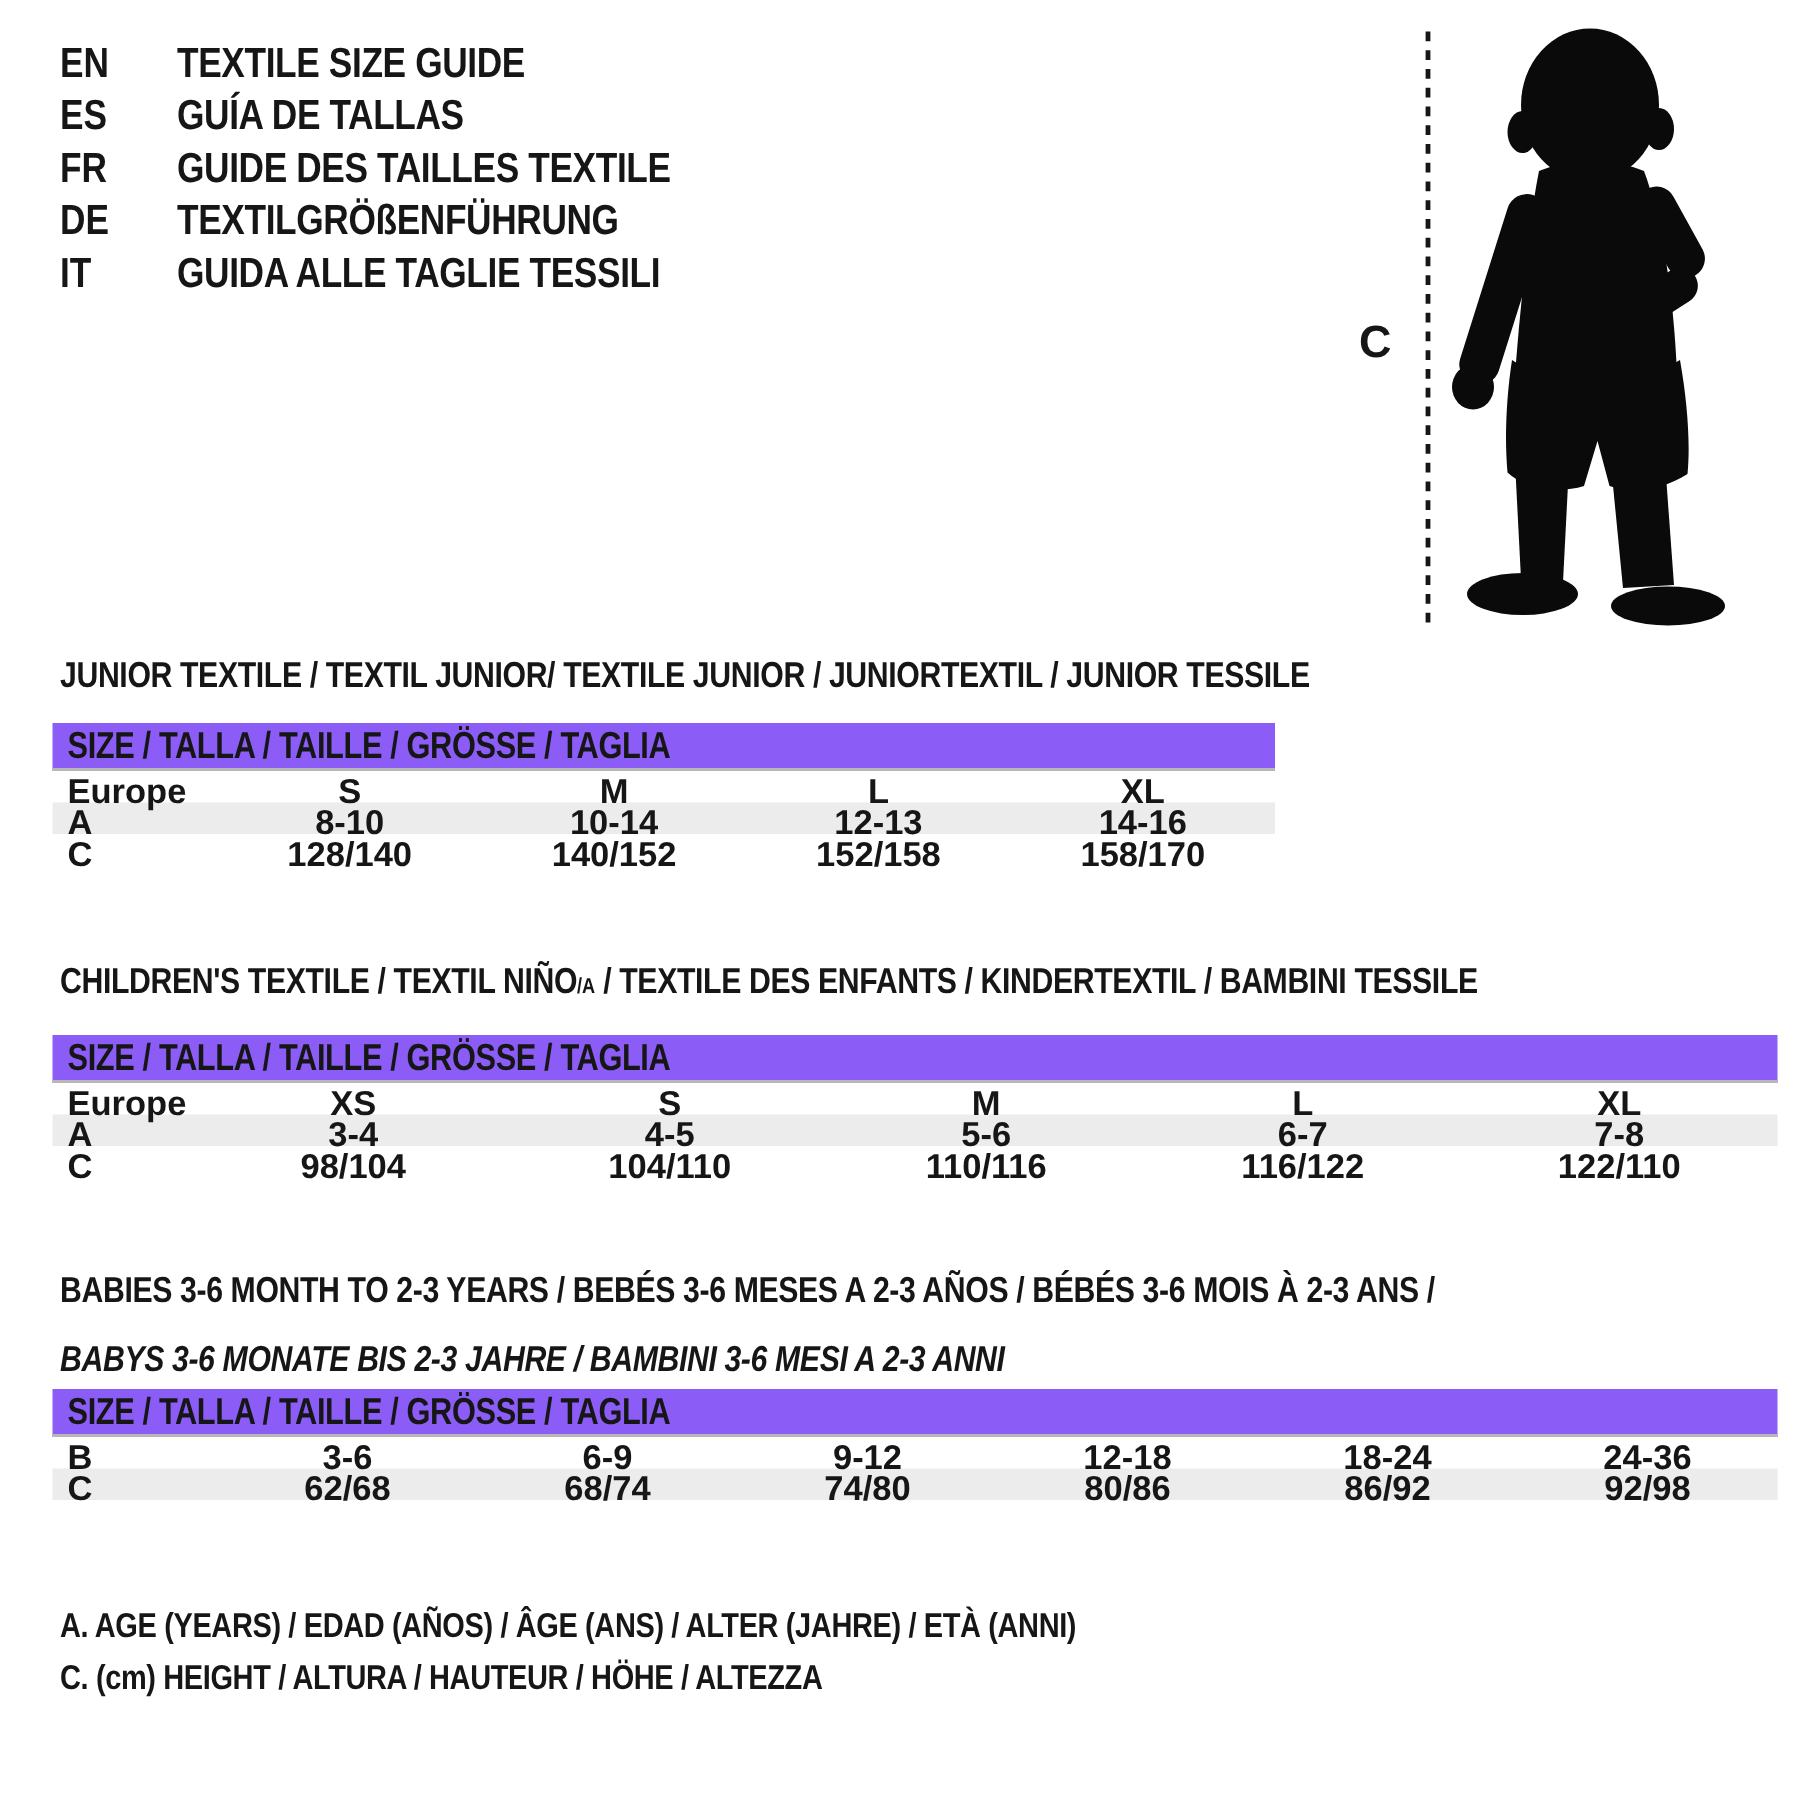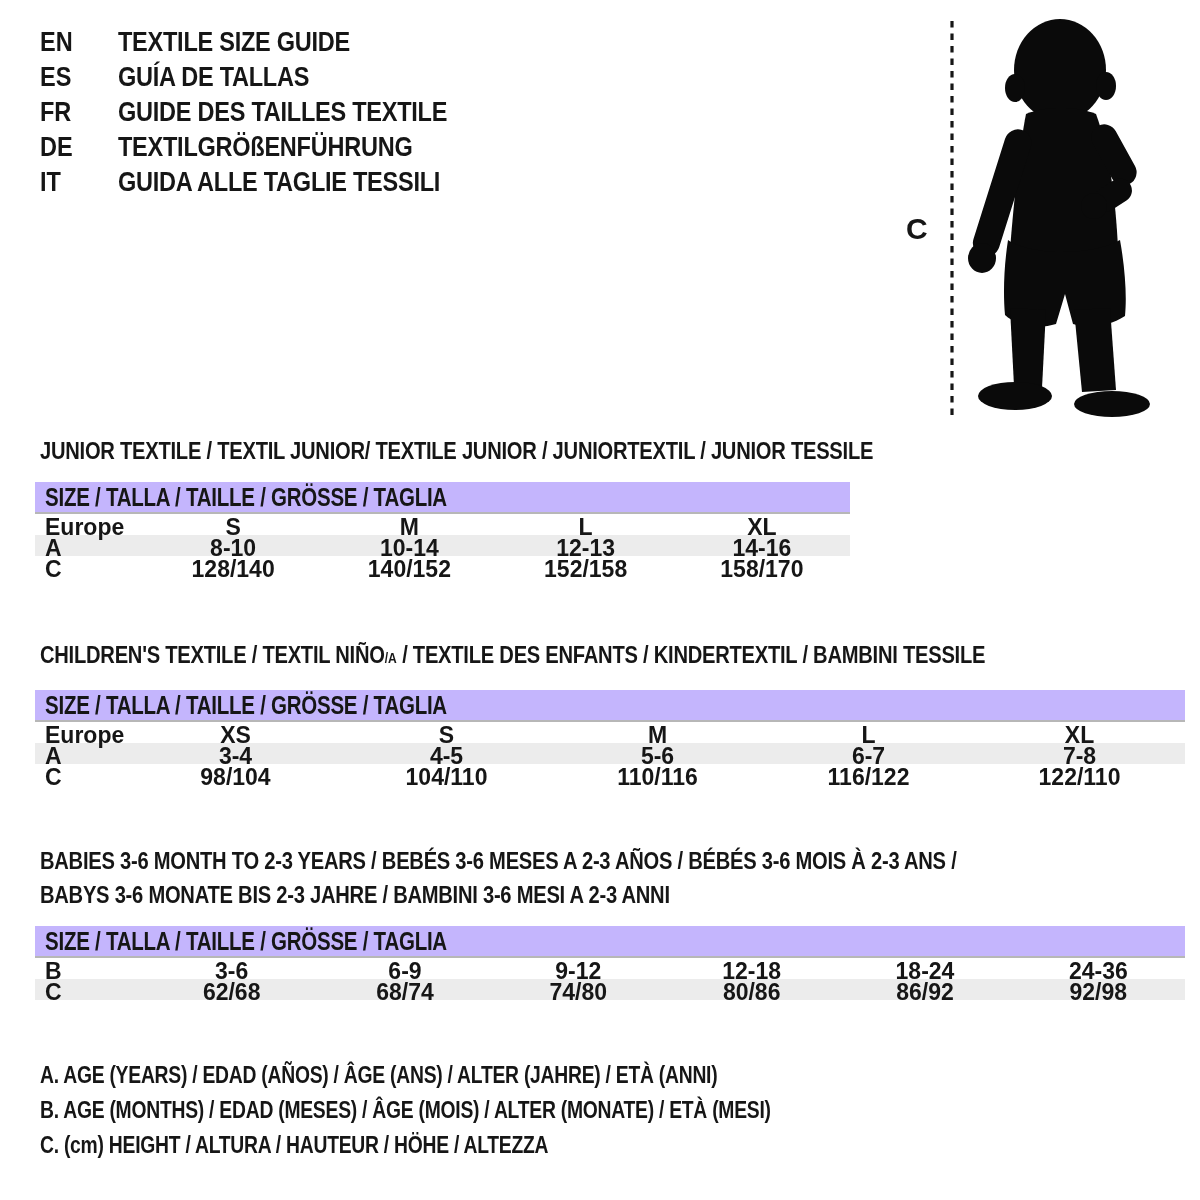--- a/index.html
+++ b/index.html
@@ -33,45 +33,45 @@
   .figure-wrap svg { display:block; width:250px; height:410px; }
   .c-label { position:absolute; left:906px; top:212px; font-size:30px; }
 
   
   .section { position:absolute; left:35px; }
   .sec-title { font-size:24px; padding-left:5px; line-height:30px; white-space:nowrap; }
   .sec-title .sub { font-size:0.60em; letter-spacing:0; }
 
   .size-table { position:absolute; left:0; }
   .band {
-    height:32px; background:#c4b5fd;
+    height:32px; background:#8b5cf6;
     border-bottom:2px solid #b7b7b7;
     display:flex; align-items:center;
     padding-left:10px; font-size:25px;
   }
   .band .cond { transform:scaleX(0.82); }
   .row { display:grid; align-items:center; height:21px; font-size:23px; }
   .row.shade { background:#ececec; }
   .cols4 { grid-template-columns:110px repeat(4,1fr); }
   .cols5 { grid-template-columns:95px  repeat(5,1fr); }
   .cols6 { grid-template-columns:110px repeat(6,1fr); }
   .cell { text-align:center; white-space:nowrap; }
   .cell.label { text-align:left; padding-left:10px; }
 
   #sec-junior   { top:436px; width:815px; }
   #sec-junior   .size-table { top:46px; width:815px; }
   #sec-children { top:640px; width:1150px; }
   #sec-children .size-table { top:50px; width:1150px; }
   #sec-babies   { top:846px; width:1150px; }
   #sec-babies   .size-table { top:80px; width:1150px; }
-  .sec-title + .sec-title { margin-top:4px; }
+  .sec-title + .sec-title { margin-top:16px;font-style:italic; }
 
   
   .legend { position:absolute; left:40px; top:1062px; }
-  .legend-line { height:35px; font-size:23px; display:flex; align-items:flex-start; }
+  .legend-line { height:35px; font-size:23px; display:flex; align-items:flex-end; }
 </style>
 </head>
 <body>
 
 <div class="canvas">
 
   <div class="lang-block">
     <div class="lang-row">
       <span class="lang-code">EN</span>
       <span class="cond">TEXTILE SIZE GUIDE</span>
@@ -216,20 +216,17 @@
         <div class="cell">92/98</div>
       </div>
     </div>
   </div>
 
   <div class="legend">
     <div class="legend-line">
       <span class="cond">A. AGE (YEARS) / EDAD (AÑOS) / ÂGE (ANS) / ALTER (JAHRE) / ETÀ (ANNI)</span>
     </div>
     <div class="legend-line">
-      <span class="cond">B. AGE (MONTHS) / EDAD (MESES) / ÂGE (MOIS) / ALTER (MONATE) / ETÀ (MESI)</span>
-    </div>
-    <div class="legend-line">
       <span class="cond">C. (cm) HEIGHT / ALTURA / HAUTEUR / HÖHE / ALTEZZA</span>
     </div>
   </div>
 
 </div>
 
 </body></html>

